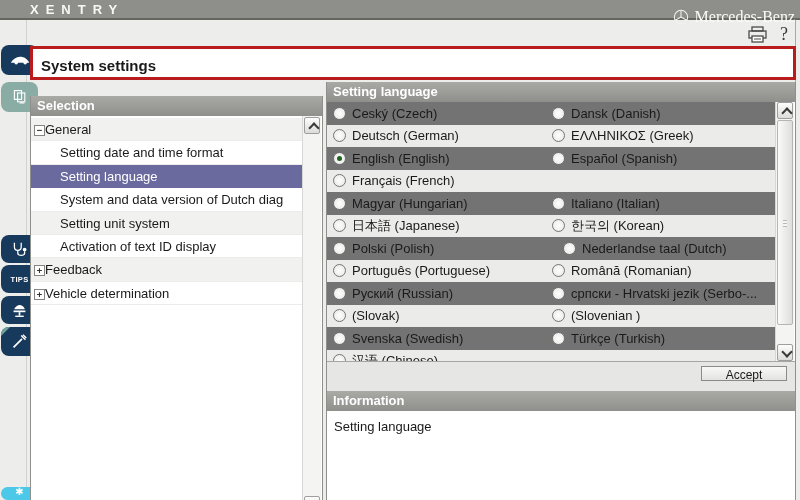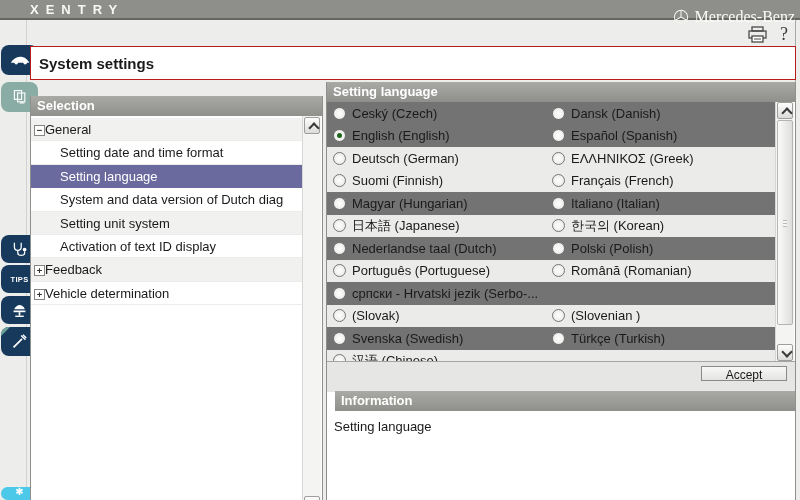--- a/index.html
+++ b/index.html
@@ -26,21 +26,21 @@
   .navy{background:#16395c;}
   .sage{background:#89aca4;}
   .cyan{background:#4cc8e8;}
   .tips-txt{color:#fff;font-size:7.5px;font-weight:bold;letter-spacing:.3px;}
   .tools-corner{position:absolute;left:0;top:0;width:0;height:0;
                 border-top:9px solid #6fa39a;border-right:9px solid transparent;}
   .star-glyph{color:#fff;font-size:10px;line-height:10px;}
 
   
   .title-box{position:absolute;left:30px;top:46px;width:766px;height:34px;background:#fff;
-             border:1px solid #b91c1c;box-sizing:border-box;}
+             border:3px solid #b91c1c;box-sizing:border-box;}
   .title-box span{display:block;margin:8px 0 0 8px;font-size:15px;font-weight:bold;}
 
   .panel-header{height:20px;background:linear-gradient(#a9a9a6,#8f8f8c);color:#fff;
                 font-weight:bold;font-size:13px;line-height:20px;padding-left:6px;}
 
   
   .sel-panel{position:absolute;left:30px;top:96px;width:293px;height:418px;background:#fff;
              border-left:1px solid #8f8f8c;border-right:1px solid #8f8f8c;box-sizing:border-box;}
   .tree{position:absolute;left:0;top:22px;right:19px;overflow:hidden;}
   .tree-row{position:relative;height:23.4px;line-height:23.4px;font-size:13px;background:#fff;
@@ -79,21 +79,21 @@
   .radio{width:11px;height:11px;flex:none;margin-right:6px;border:1px solid #757573;border-radius:50%;
          background:radial-gradient(#ffffff,#e6e6e4);position:relative;box-sizing:content-box;}
   .radio.checked::after{content:"";position:absolute;left:3px;top:3px;width:5px;height:5px;
                         border-radius:50%;background:#1f641f;}
   .lang-sb{top:20px;height:259px;}
   .accept-bar{position:absolute;left:0;right:0;top:279px;height:30px;background:#e6e6e4;
               border-top:1px solid #a5a5a3;}
   .accept-btn{position:absolute;right:8px;top:4px;width:86px;height:15px;font-size:12px;
               background:linear-gradient(#f8f8f6,#e3e3e1);border:1px solid #8a8a88;
               font-family:"Liberation Sans",sans-serif;color:#1a1a1a;}
-  .info-header{position:absolute;left:8px;right:0;top:309px;}
+  .info-header{position:absolute;left:0;right:0;top:309px;}
   .info-body{position:absolute;left:0;right:0;top:329px;bottom:0;background:#fff;
              font-size:13px;padding:8px 0 0 7px;box-sizing:border-box;}
 </style>
 </head>
 <body>
 
 <div class="topbar">
   <span class="brand">XENTRY</span>
   <span class="brand-right">
     <svg width="16" height="16" viewBox="0 0 24 24">
@@ -210,45 +210,41 @@
       <div class="lang-row">
         <div class="lang-cell left">
           <span class="radio"></span>
           <span>Ceský (Czech)</span>
         </div>
         <div class="lang-cell right">
           <span class="radio"></span>
           <span>Dansk (Danish)</span>
         </div>
       </div>
+      <div class="lang-row shade">
+        <div class="lang-cell left">
+          <span class="radio"></span>
+          <span>Deutsch (German)</span>
+        </div>
+        <div class="lang-cell right">
+          <span class="radio"></span>
+          <span>ΕΛΛΗΝΙΚΟΣ (Greek)</span>
+        </div>
+      </div>
       <div class="lang-row">
         <div class="lang-cell left">
           <span class="radio checked"></span>
           <span>English (English)</span>
         </div>
         <div class="lang-cell right">
           <span class="radio"></span>
           <span>Español (Spanish)</span>
         </div>
       </div>
       <div class="lang-row shade">
-        <div class="lang-cell left">
-          <span class="radio"></span>
-          <span>Deutsch (German)</span>
-        </div>
-        <div class="lang-cell right">
-          <span class="radio"></span>
-          <span>ΕΛΛΗΝΙΚΟΣ (Greek)</span>
-        </div>
-      </div>
-      <div class="lang-row shade">
-        <div class="lang-cell left">
-          <span class="radio"></span>
-          <span>Suomi (Finnish)</span>
-        </div>
         <div class="lang-cell right">
           <span class="radio"></span>
           <span>Français (French)</span>
         </div>
       </div>
       <div class="lang-row">
         <div class="lang-cell left">
           <span class="radio"></span>
           <span>Magyar (Hungarian)</span>
         </div>
@@ -261,40 +257,44 @@
         <div class="lang-cell left">
           <span class="radio"></span>
           <span>日本語 (Japanese)</span>
         </div>
         <div class="lang-cell right">
           <span class="radio"></span>
           <span>한국의 (Korean)</span>
         </div>
       </div>
       <div class="lang-row">
+        <div class="lang-cell right">
+          <span class="radio"></span>
+          <span>Polski (Polish)</span>
+        </div>
         <div class="lang-cell left">
           <span class="radio"></span>
           <span>Nederlandse taal (Dutch)</span>
         </div>
-        <div class="lang-cell right">
-          <span class="radio"></span>
-          <span>Polski (Polish)</span>
-        </div>
       </div>
       <div class="lang-row shade">
         <div class="lang-cell left">
           <span class="radio"></span>
           <span>Português (Portuguese)</span>
         </div>
         <div class="lang-cell right">
           <span class="radio"></span>
           <span>Română (Romanian)</span>
         </div>
       </div>
       <div class="lang-row">
+        <div class="lang-cell left">
+          <span class="radio"></span>
+          <span>Руский (Russian)</span>
+        </div>
         <div class="lang-cell right">
           <span class="radio"></span>
           <span>српски - Hrvatski jezik (Serbo-...</span>
         </div>
       </div>
       <div class="lang-row shade">
         <div class="lang-cell left">
           <span class="radio"></span>
           <span>(Slovak)</span>
         </div>

